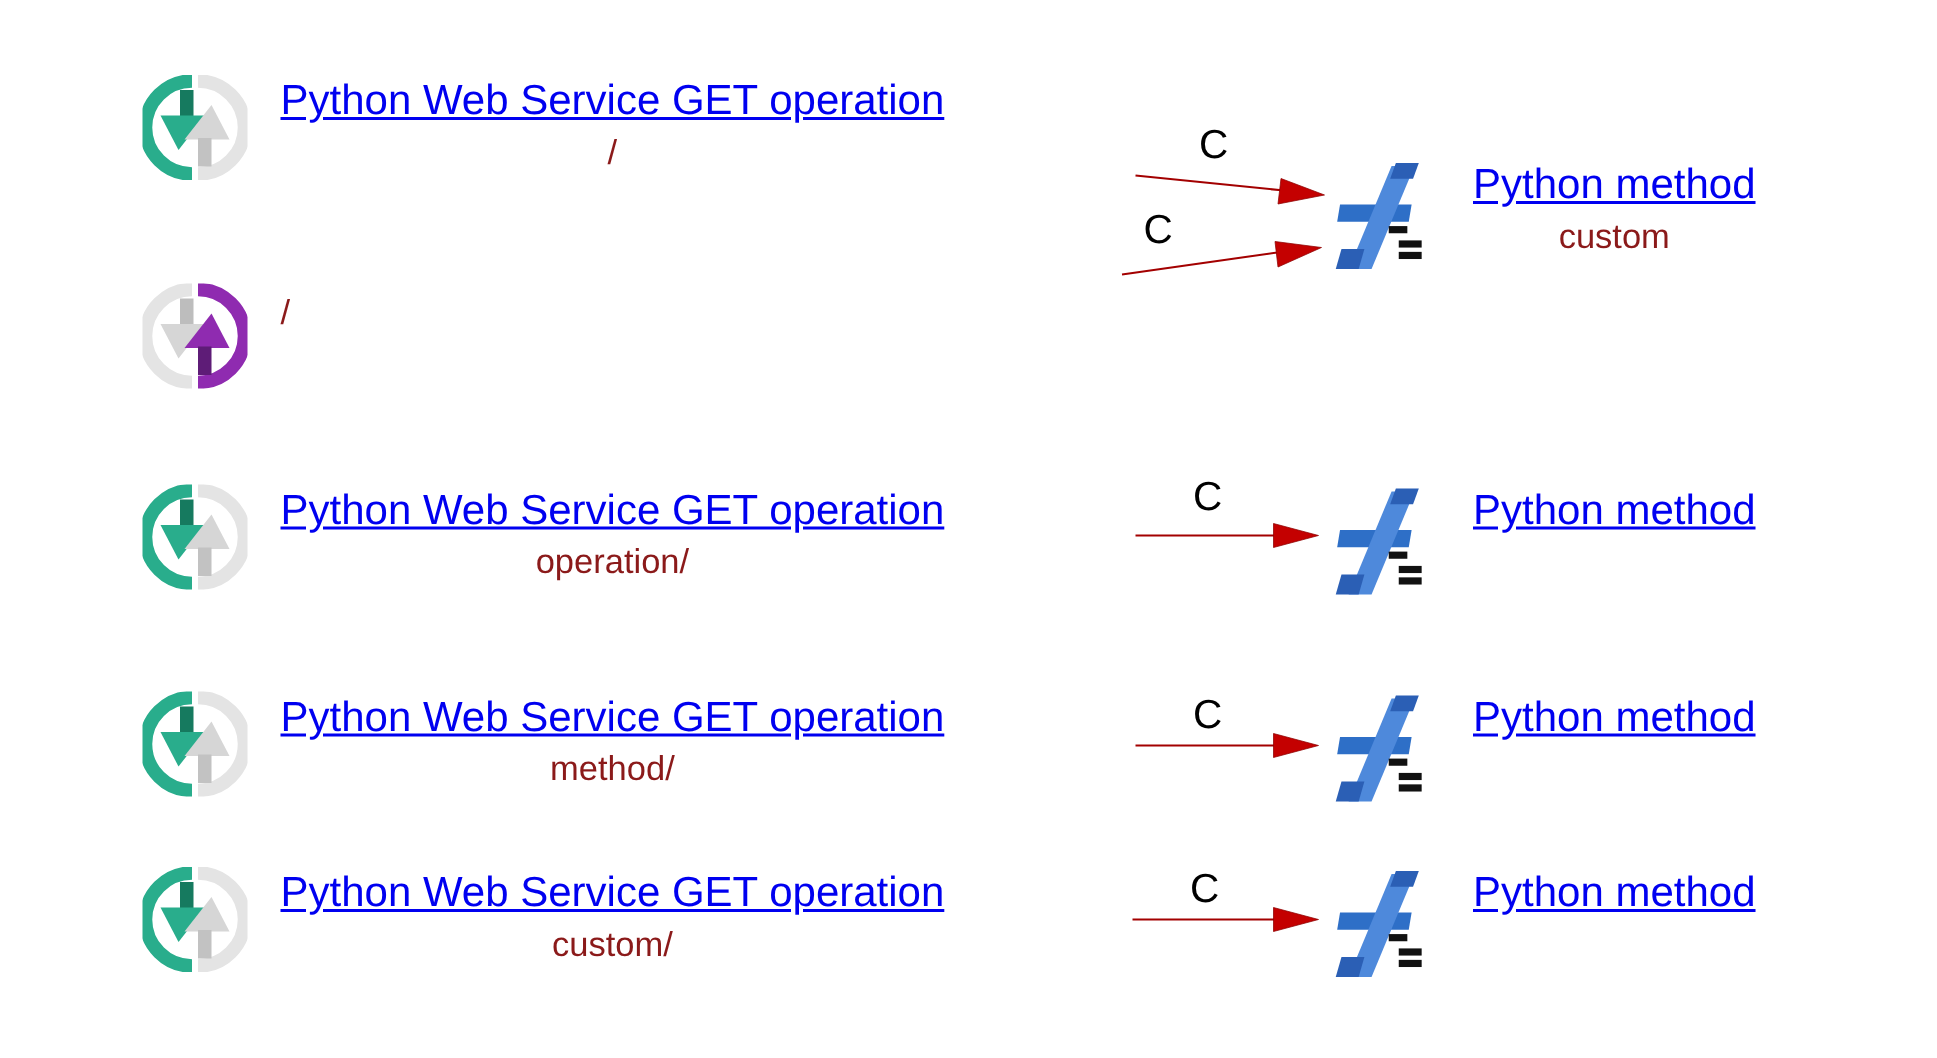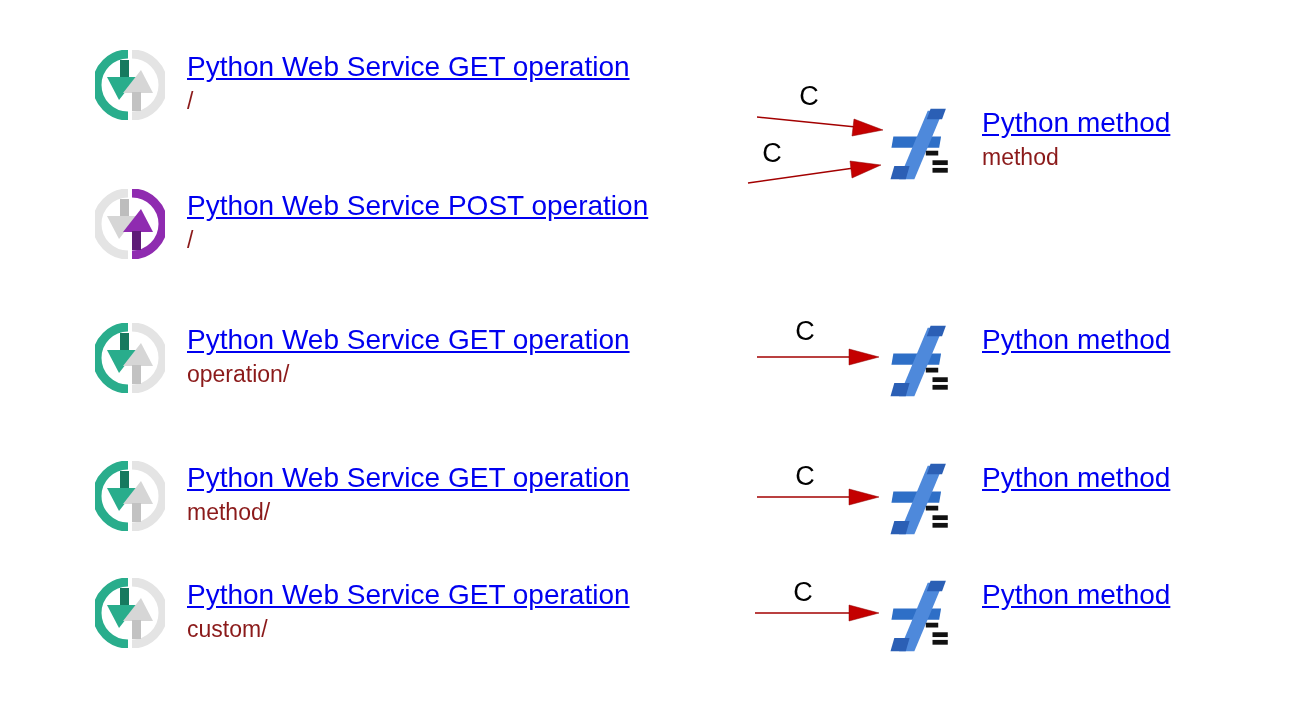--- a/index.html
+++ b/index.html
@@ -1,18 +1,19 @@
 <!DOCTYPE html>
 <html><head>
 <meta charset="utf-8">
 <style>
   html,body{margin:0;padding:0;background:#ffffff;}
   #canvas{
     position:relative;width:1232px;height:705px;background:#ffffff;overflow:hidden;
     font-family:"Liberation Sans", sans-serif;
+    text-align:center;
   }
   .node{position:absolute;display:flex;align-items:flex-start;}
   .node .icon-box{flex:none;}
   .node .text-box{margin-left:22px;margin-top:1px;}
   .node.right .text-box{margin-top:4px;}
   .title-link{
     display:inline-block;color:#0000f0;text-decoration:underline;cursor:pointer;
     font-size:28px;line-height:32px;white-space:nowrap;
   }
   .subtitle{
@@ -67,21 +68,20 @@
       <a class="title-link">Python Web Service GET operation</a>
       <div class="subtitle">/</div>
     </div>
   </div>
 
   <div class="node left" style="left:95px;top:189px;">
     <svg class="icon-box" width="70" height="70">
         <use href="#sym-ws-post"></use>
       </svg>
     <div class="text-box">
-      <a class="title-link">Python Web Service POST operation</a>
       <div class="subtitle">/</div>
     </div>
   </div>
 
   <div class="node left" style="left:95px;top:323px;">
     <svg class="icon-box" width="70" height="70">
         <use href="#sym-ws-get"></use>
       </svg>
     <div class="text-box">
       <a class="title-link">Python Web Service GET operation</a>
@@ -108,21 +108,21 @@
       <div class="subtitle">custom/</div>
     </div>
   </div>
 
   <div class="node right" style="left:884px;top:103px;">
     <svg class="icon-box" width="76" height="84">
         <use href="#sym-pymethod"></use>
       </svg>
     <div class="text-box">
       <a class="title-link">Python method</a>
-      <div class="subtitle">method</div>
+      <div class="subtitle">custom</div>
     </div>
   </div>
 
   <div class="node right" style="left:884px;top:320px;">
     <svg class="icon-box" width="76" height="84">
         <use href="#sym-pymethod"></use>
       </svg>
     <div class="text-box">
       <a class="title-link">Python method</a>
     </div>

